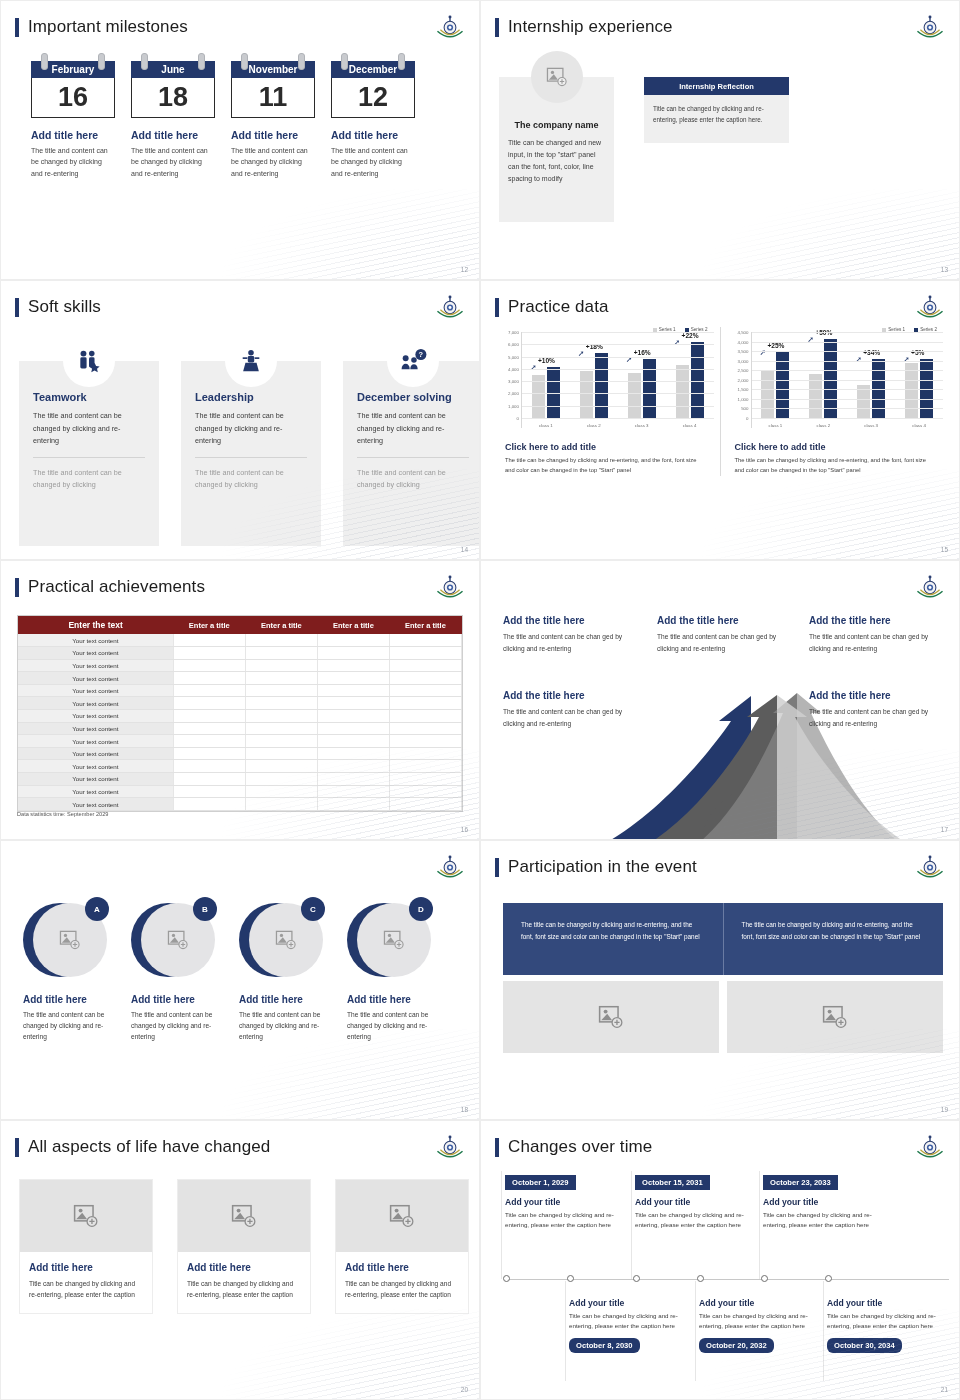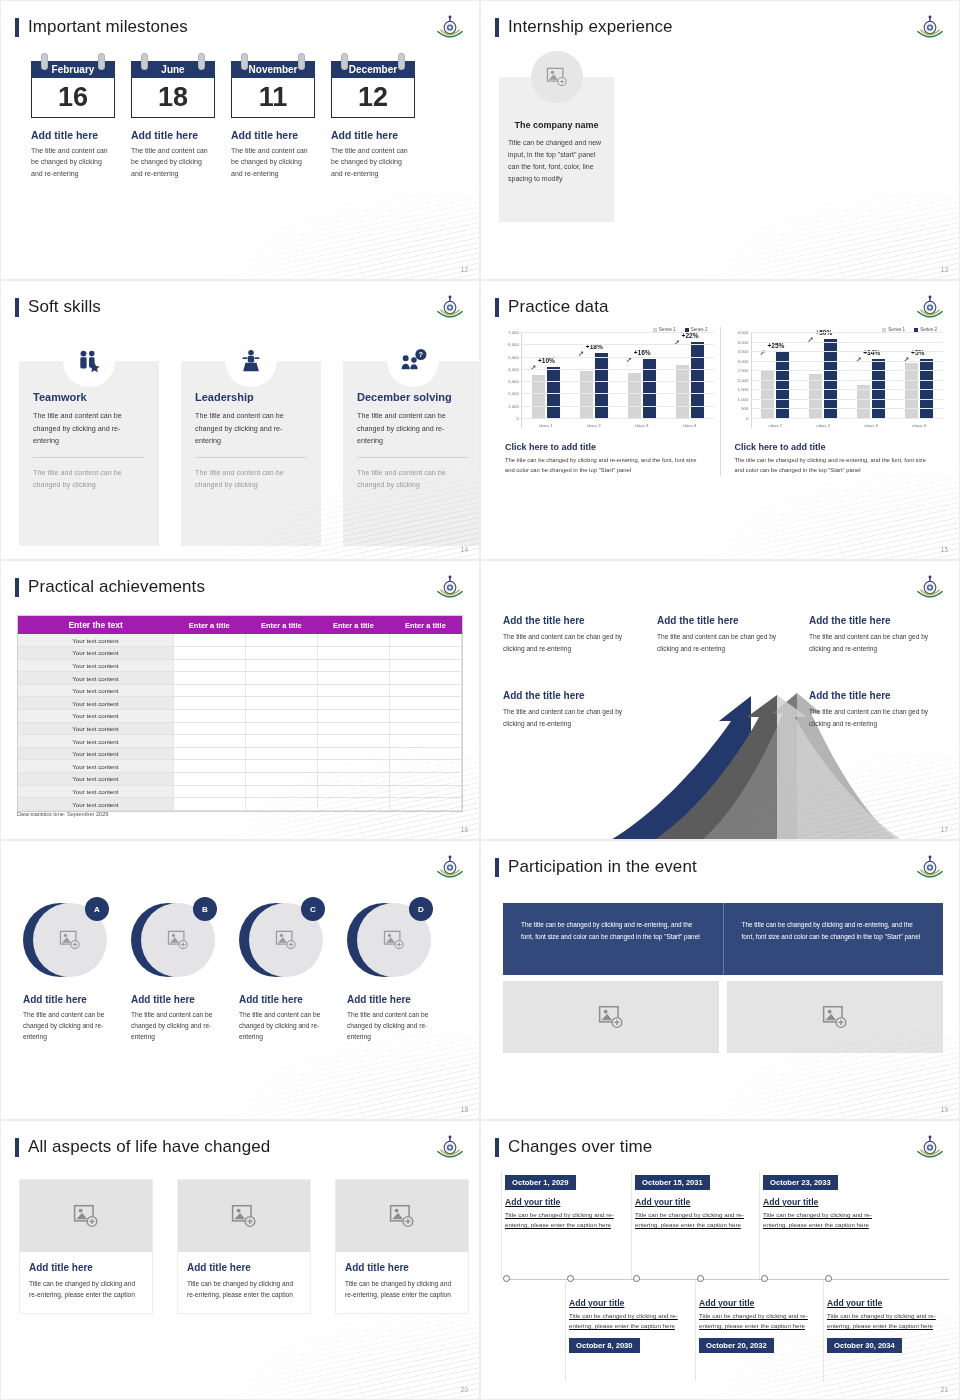--- a/index.html
+++ b/index.html
@@ -73,21 +73,21 @@
   .glabel { position:absolute; bottom:-10px; left:50%; transform:translateX(-50%); font-size:4.4px; color:#6b6b6b; white-space:nowrap; }
   .pct { position:absolute; font-size:6.6px; font-weight:bold; color:#1a1a1a; white-space:nowrap; }
   .arw { position:absolute; font-size:8px; color:#2c4272; }
   .ch-foot { margin-top:14px; padding:0 8px; }
   .ch-foot h4 { font-size:9px; color:#1f2d55; }
   .ch-foot p { margin-top:4px; font-size:5.8px; line-height:1.7; color:#3c3c3c; }
 
   
   .tbl { position:absolute; left:16px; top:54px; right:16px; border:1px solid #cfcfcf; }
   .tbl table { width:100%; border-collapse:collapse; }
-  .tbl th { background:#a21caf; color:#fff; font-size:7.5px; padding:4px 0; }
+  .tbl th { background:#7f1d1d; color:#fff; font-size:7.5px; padding:4px 0; }
   .tbl th.first { font-size:8.5px; }
   .tbl td { height:12.6px; font-size:6.2px; color:#333; border-bottom:1px solid #e2e2e2; border-right:1px solid #e6e6e6; }
   .tbl td.first { background:#f0f0f0; text-align:center; width:35%; }
   .tbl tr:nth-child(even) td.first { background:#eaeaea; }
   .tbl-note { position:absolute; left:16px; bottom:22px; font-size:5.6px; color:#555; }
 
   
   .ic-grid { position:absolute; inset:54px 14px auto 18px; }
   .ic-item { position:absolute; width:140px; }
   .ic-item h4 { font-size:10px; font-weight:bold; color:#23386b; }
@@ -115,25 +115,25 @@
   .al-card { width:134px; border:1px solid #ededed; }
   .al-img { height:72px; background:#e3e3e3; display:flex; align-items:center; justify-content:center; }
   .al-body { padding:10px 9px 12px; }
   .al-body h4 { font-size:10px; font-weight:bold; color:#23386b; }
   .al-body p { margin-top:5px; font-size:6.6px; line-height:1.72; color:#3b3b3b; }
 
   
   .tl { position:absolute; left:14px; top:50px; right:10px; height:210px; }
   .tl-axis { position:absolute; left:10px; right:0; top:108px; height:1px; background:#c8c8c8; }
   .tl-dot { position:absolute; top:104px; width:7px; height:7px; border-radius:50%; border:1.2px solid #6f6f6f; background:#fff; }
-  .tl-top, .tl-bot { position:absolute; width:112px;text-decoration:underline; }
+  .tl-top, .tl-bot { position:absolute; width:112px; }
   .tl-chip { display:inline-block; background:#23386b; color:#fff; font-size:7.6px; font-weight:bold; padding:3px 7px; }
   .tl-top h4, .tl-bot h4 { margin-top:7px; font-size:8.6px; font-weight:bold; color:#1b2b52; }
   .tl-top p, .tl-bot p { margin-top:3px; font-size:6.2px; line-height:1.62; color:#3b3b3b; }
-  .tl-bot .tl-chip { margin-top:7px; }
+  .tl-bot .tl-chip { margin-top:7px;border-radius:6px; }
   .tl-card-line { position:absolute; width:1px; background:#e6e6e6; }
 </style>
 </head>
 <body>
 
 <div class="deck">
 
   <div class="slide">
     <div class="slide-title">
       <div class="title-bar"></div>
@@ -214,20 +214,24 @@
             <circle cx="7" cy="6" r="1.8" fill="#9b9b9b"></circle>
             <path d="M3 14 L8.5 8 L13 14 Z" fill="#9b9b9b"></path>
             <circle cx="17.5" cy="16" r="4.5" fill="#efefef" stroke="#9b9b9b" stroke-width="1.2"></circle>
             <path d="M17.5 13.6v4.8M15.1 16h4.8" stroke="#9b9b9b" stroke-width="1.2"></path>
           </svg>
       </div>
       <div class="co-name">The company name</div>
       <div class="co-body">Title can be changed and new input, in the top "start" panel can the font, font, color, line spacing to modify</div>
     </div>
     <div class="ig">
+      <div class="ig-cell">
+        <div class="ig-head">Internship Reflection</div>
+        <div class="ig-body">Title can be changed by clicking and re-entering, please enter the caption here.</div>
+      </div>
     </div>
     <div class="pgnum">13</div>
   </div>
 
   <div class="slide">
     <div class="slide-title">
       <div class="title-bar"></div>
       <div class="title-text">Soft skills</div>
     </div>
     <svg class="logo" viewBox="0 0 40 38">

